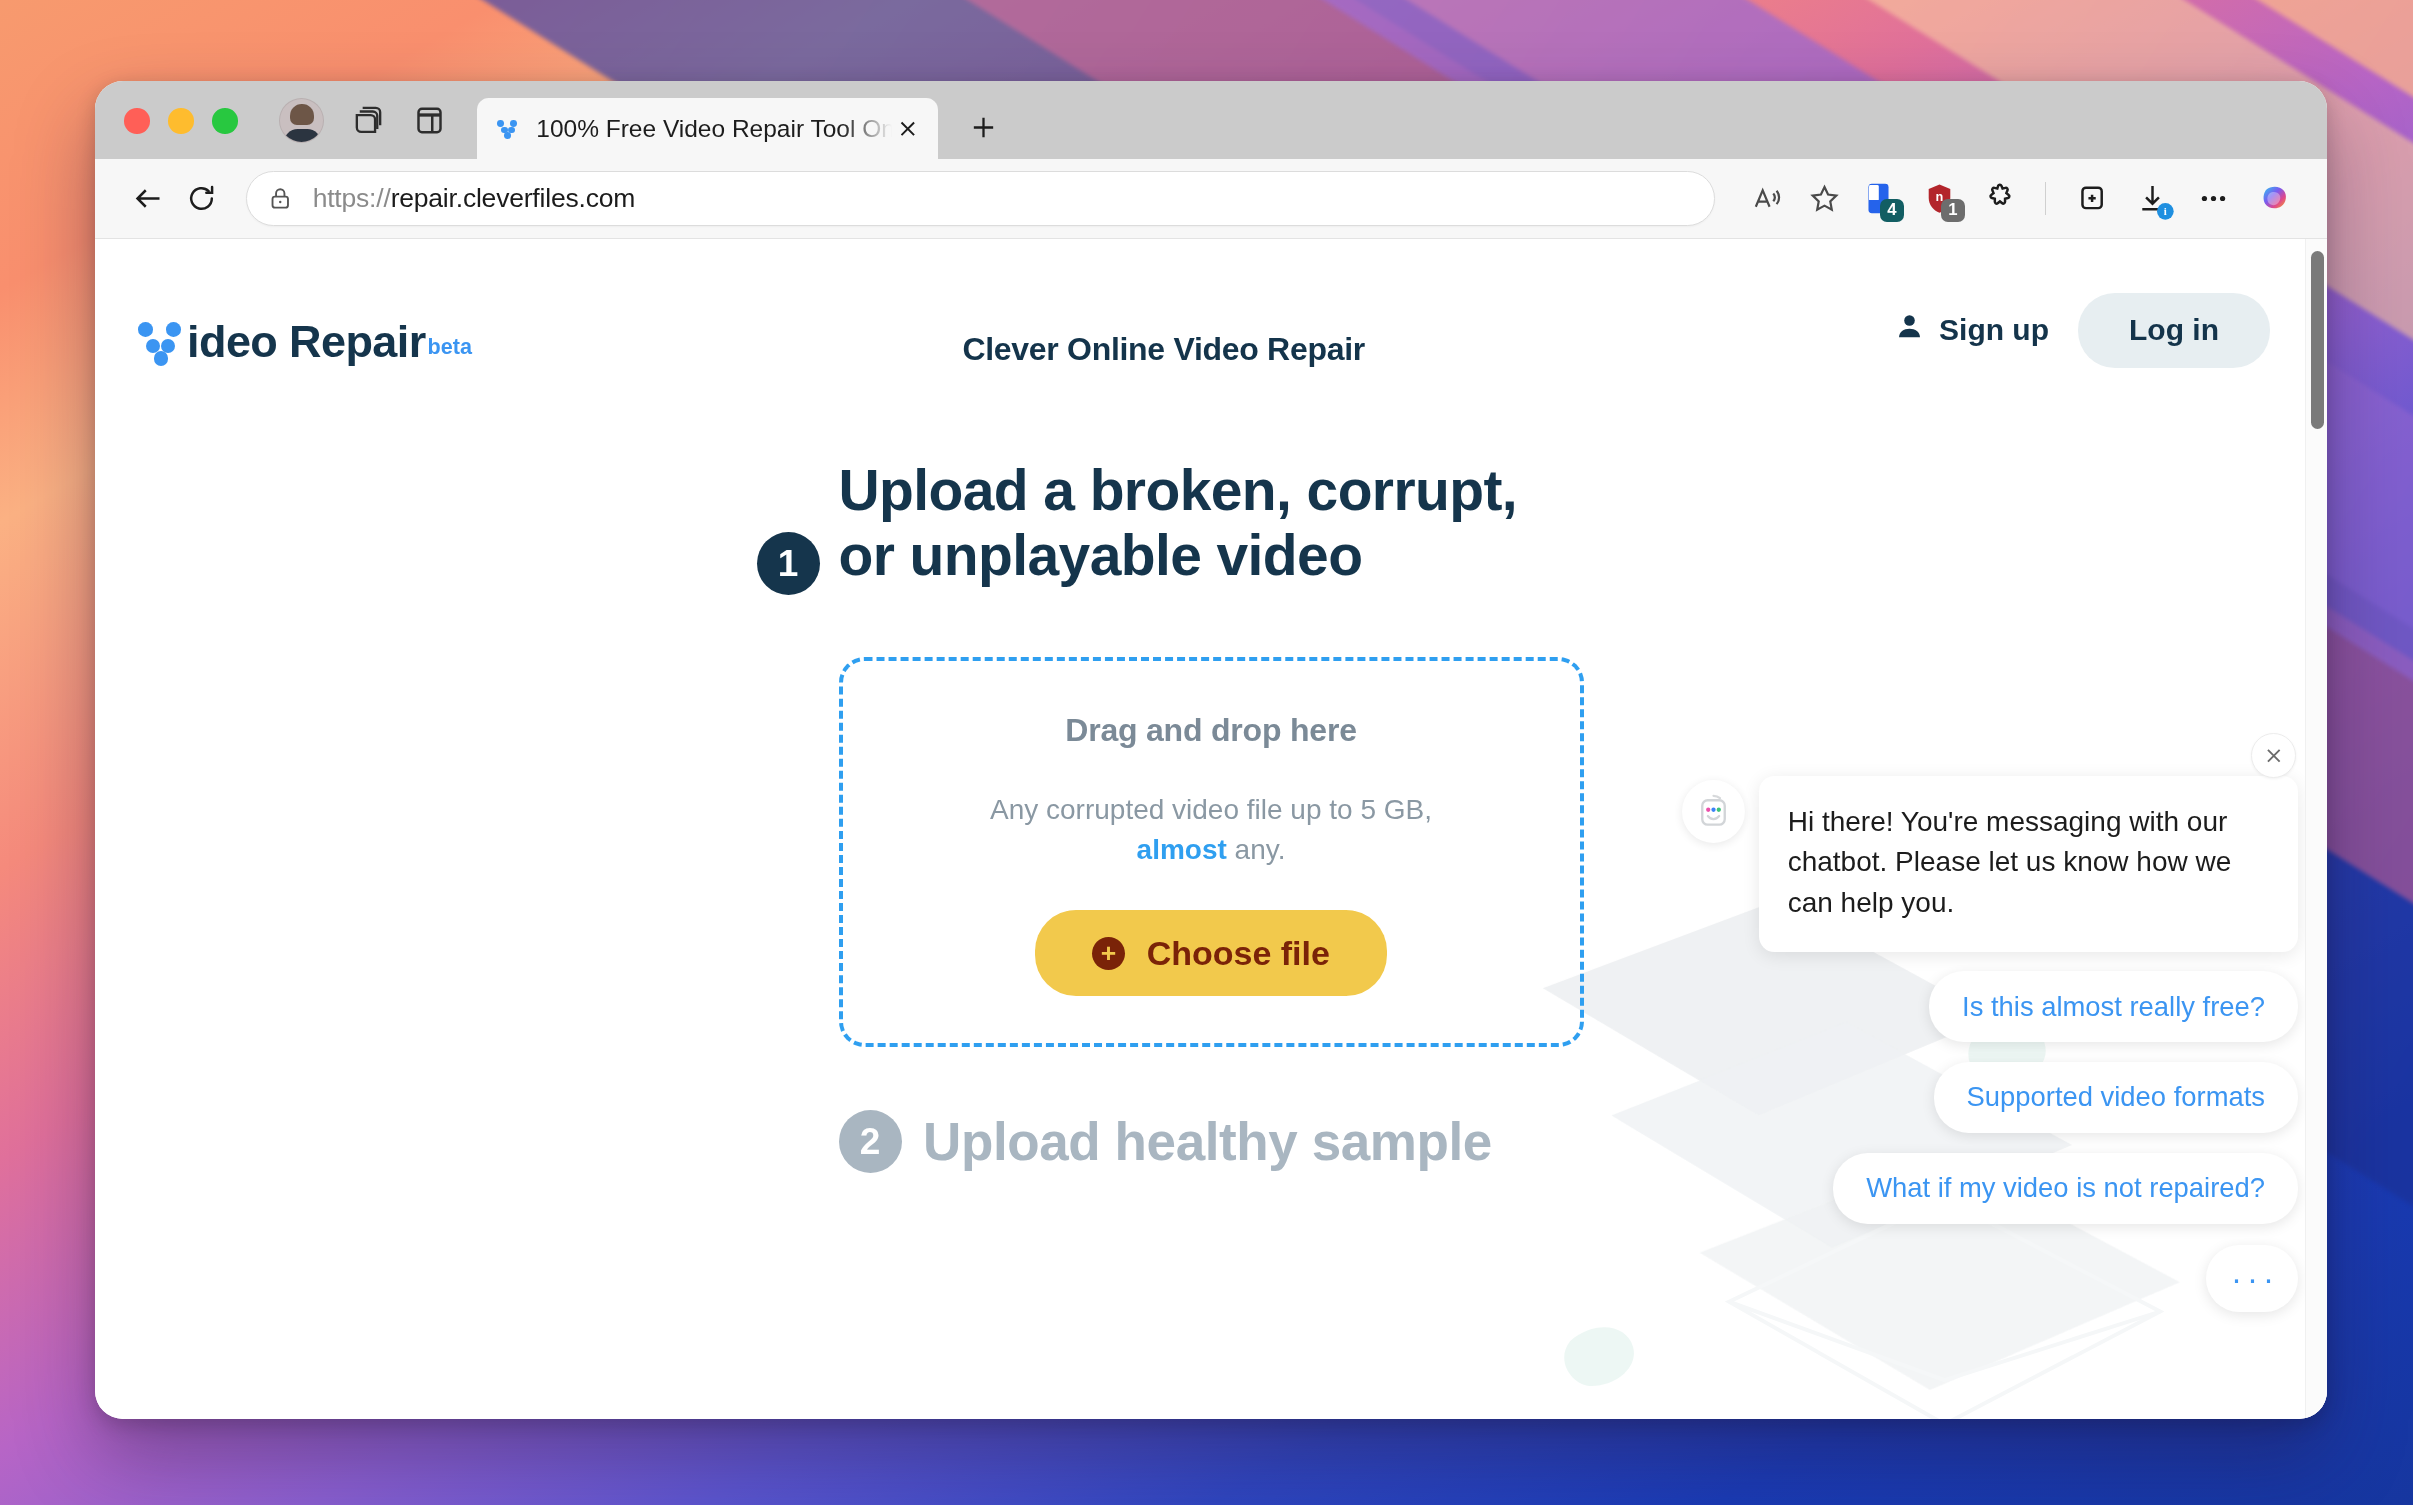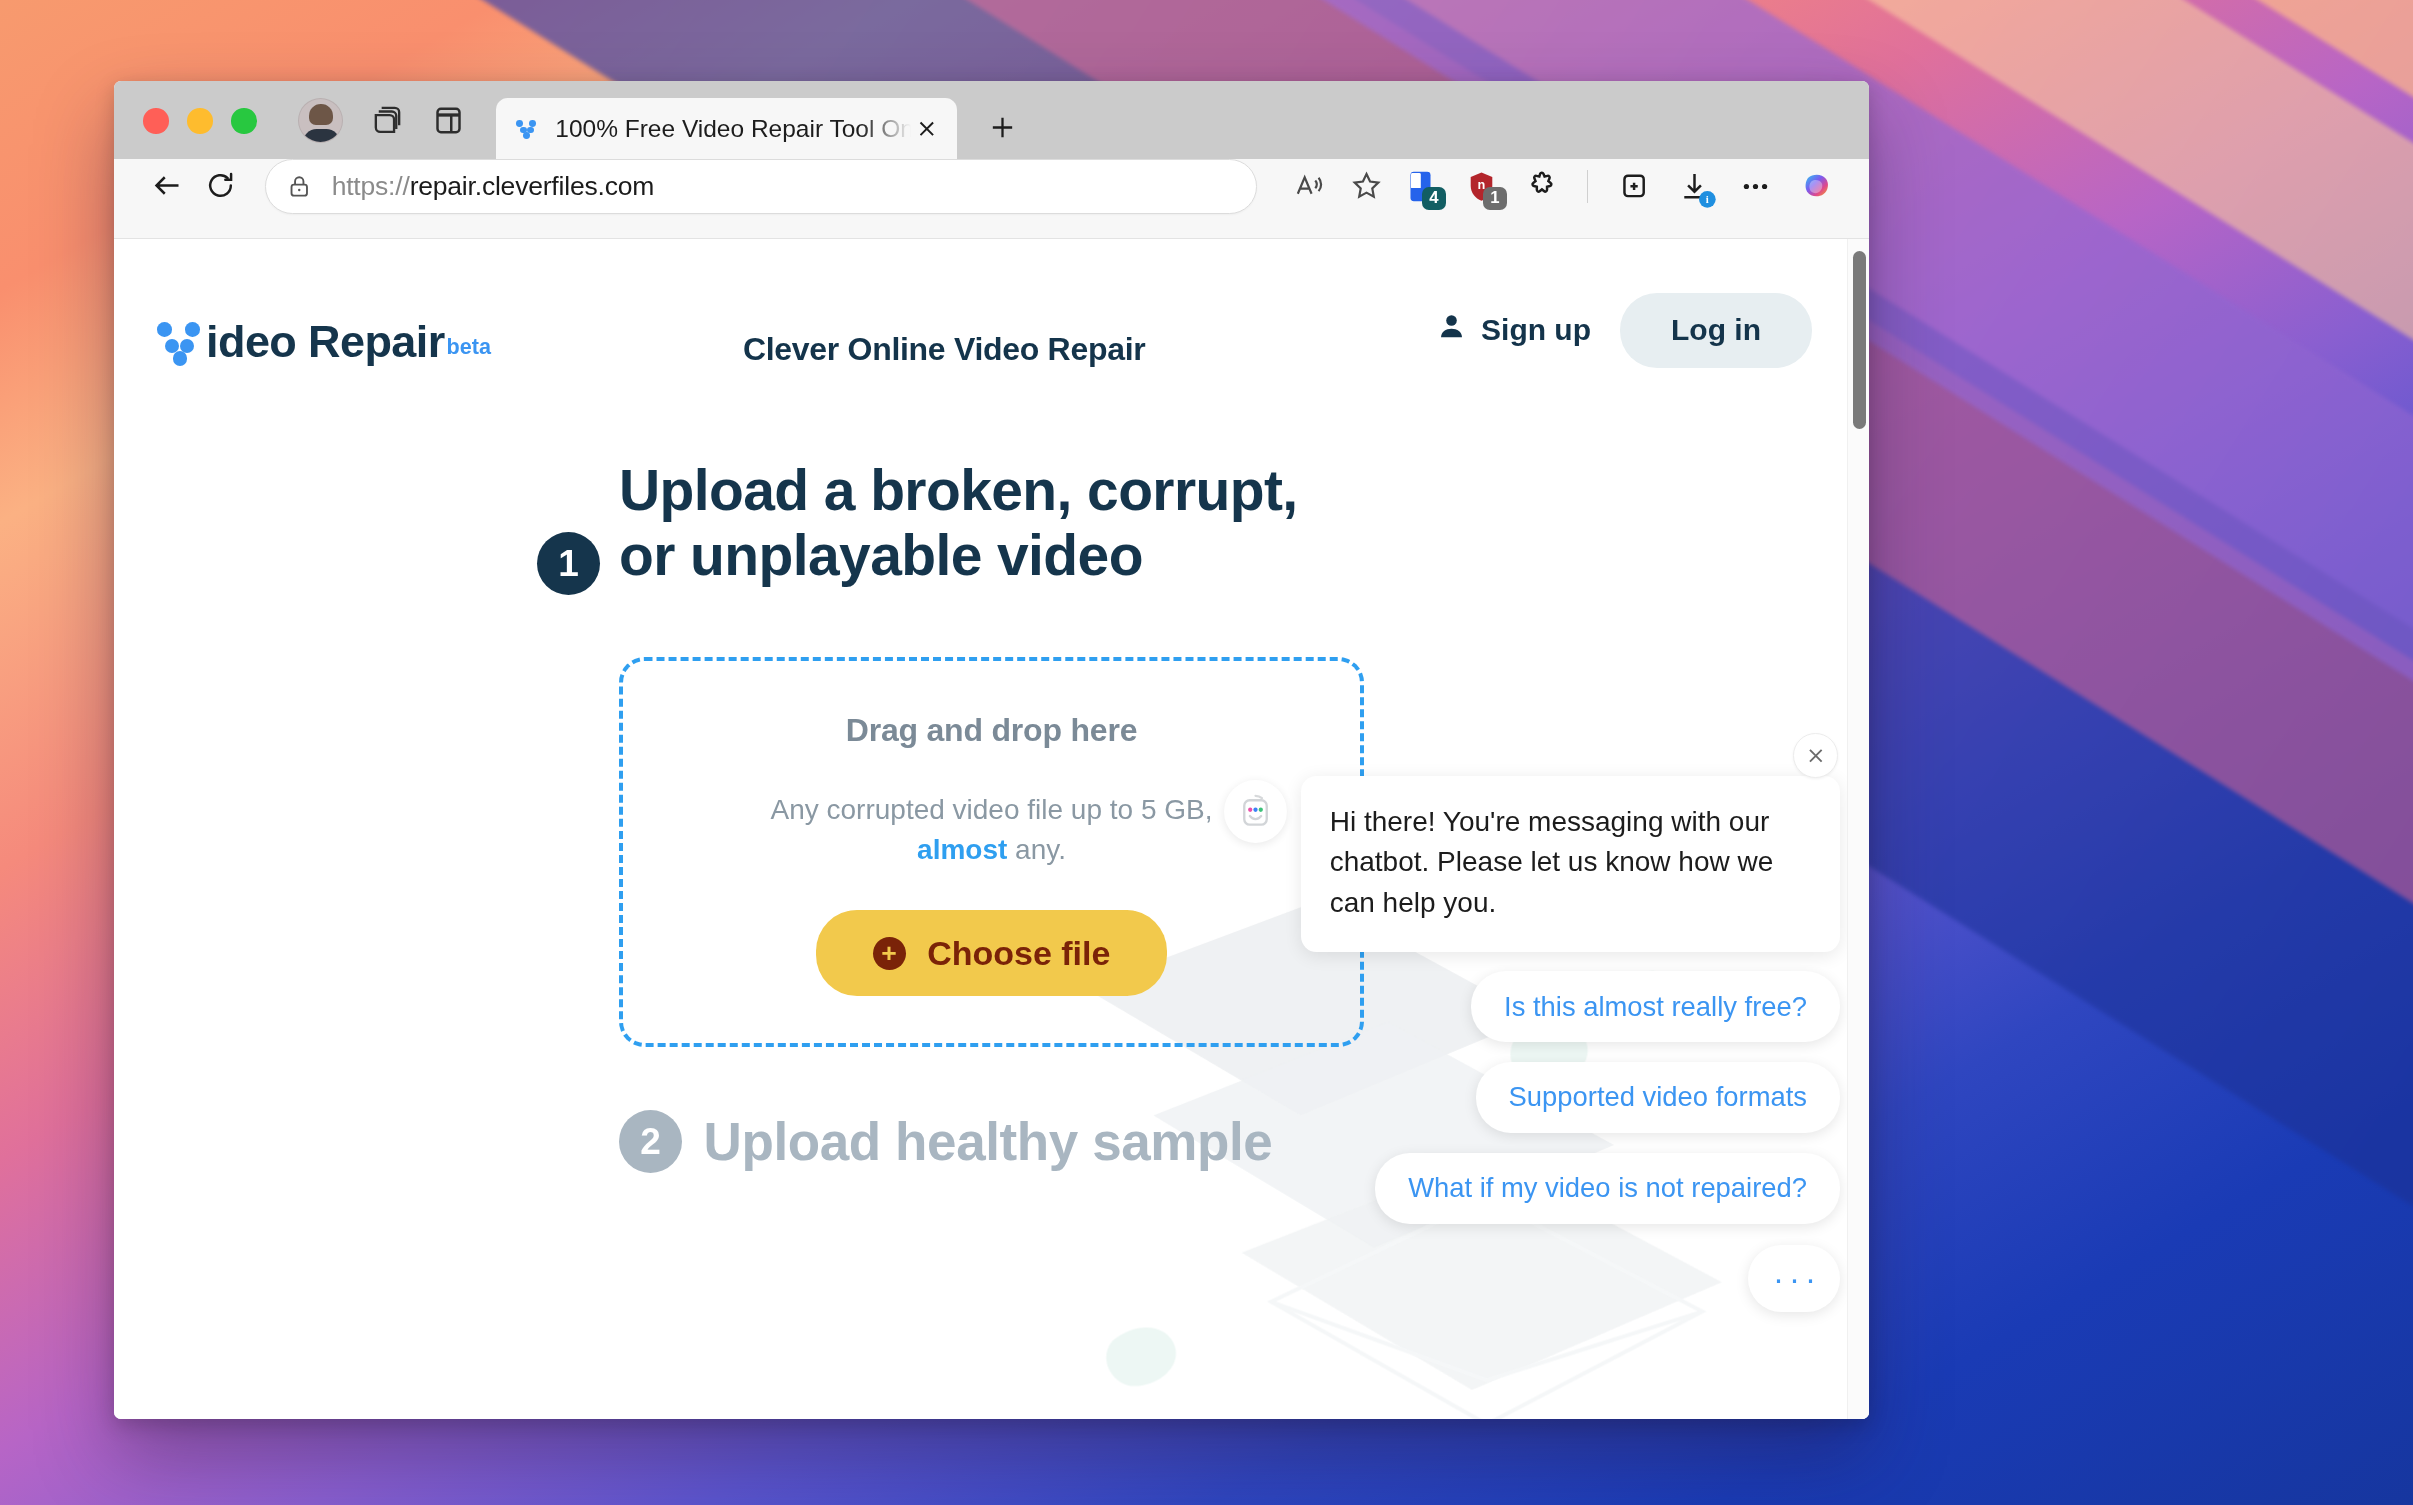--- a/index.html
+++ b/index.html
@@ -39,25 +39,25 @@
   .wb4 { left: 686px;  top: -176px; width: 206px; height: 2548px;
          background: linear-gradient(180deg,#e0709b,#d25f90); opacity:.55;}
   .wb5 { left: 294px;  top: -118px; width: 490px; height: 2548px;
          background: linear-gradient(180deg,#2a3fb8,#1b3195); opacity:.6;}
   .wb6 { left: 1431px; top: -274px; width: 167px; height: 2597px;
          background: linear-gradient(180deg,#fbd3a8,#f6b189); opacity:.6;}
 
   
   #browser-window {
     position: absolute;
-    left: 114px;
+    left: 95px;
     top: 81px;
-    width: 1755px;
+    width: 2232px;
     height: 1338px;
-    border-radius: 7px;
+    border-radius: 28px;
     overflow: hidden;
     box-shadow: 0 37px 78px rgba(40,20,60,.38), 0 5.9px 19.6px rgba(0,0,0,.18);
     background: #fff;
   }
 
   
   #title-bar {
     height: 78px;
     background: #cbcbcb;
     display: flex;
@@ -115,21 +115,21 @@
     mask-image: linear-gradient(to right, #000 86%, transparent 100%);
   }
   #tab-close { width: 33px; height:33px; flex:0 0 auto;
                display:flex; align-items:center; justify-content:center; }
   #new-tab-button { width:47px; height:47px; margin-left:21.6px; margin-bottom:7.8px;
                     display:flex; align-items:center; justify-content:center; }
 
   
   #toolbar {
     height: 80px; background: #f7f7f7;
-    display: flex; align-items: flex-start; padding: 0 25.5px 0 27.4px;
+    display: flex; align-items: center; padding: 0 25.5px 0 27.4px;
     border-bottom: 1px solid #e3e3e3;
   }
   .nav-btn { width: 53px; height: 53px; display:flex; align-items:center;
              justify-content:center; flex:0 0 auto; }
   #address-bar {
     flex: 1; height: 55px; margin: 0 21.6px 0 17.6px;
     background:#fff; border:1px solid #dcdcdc; border-radius: 27.4px;
     display:flex; align-items:center; padding: 0 19.6px;
     box-shadow: 0 1px 2px rgba(0,0,0,.04);
   }

